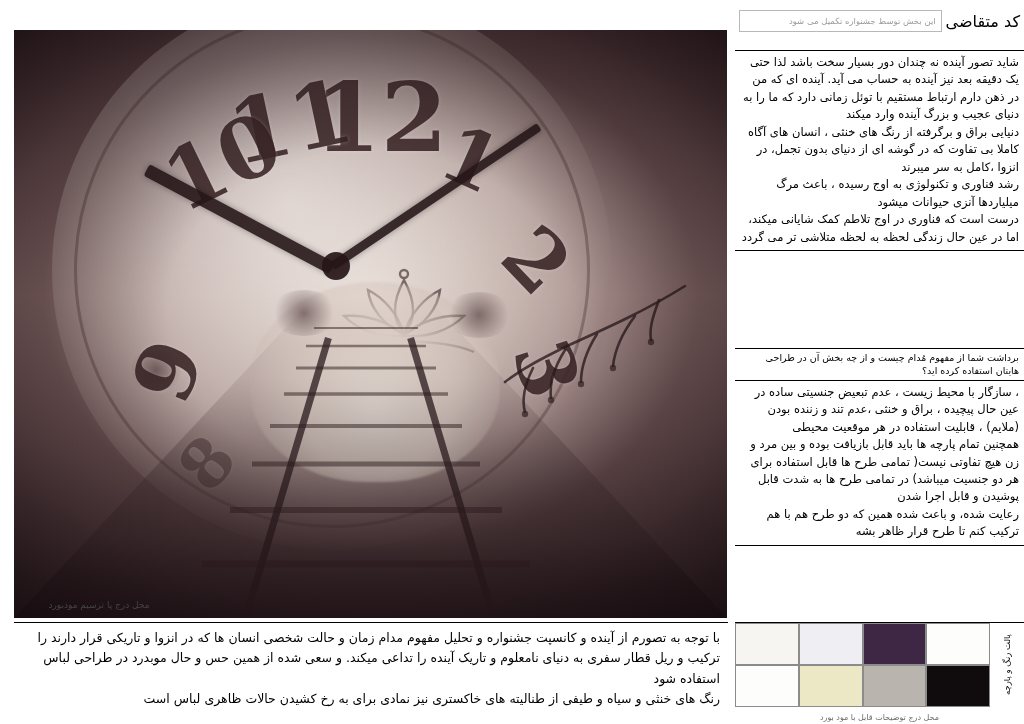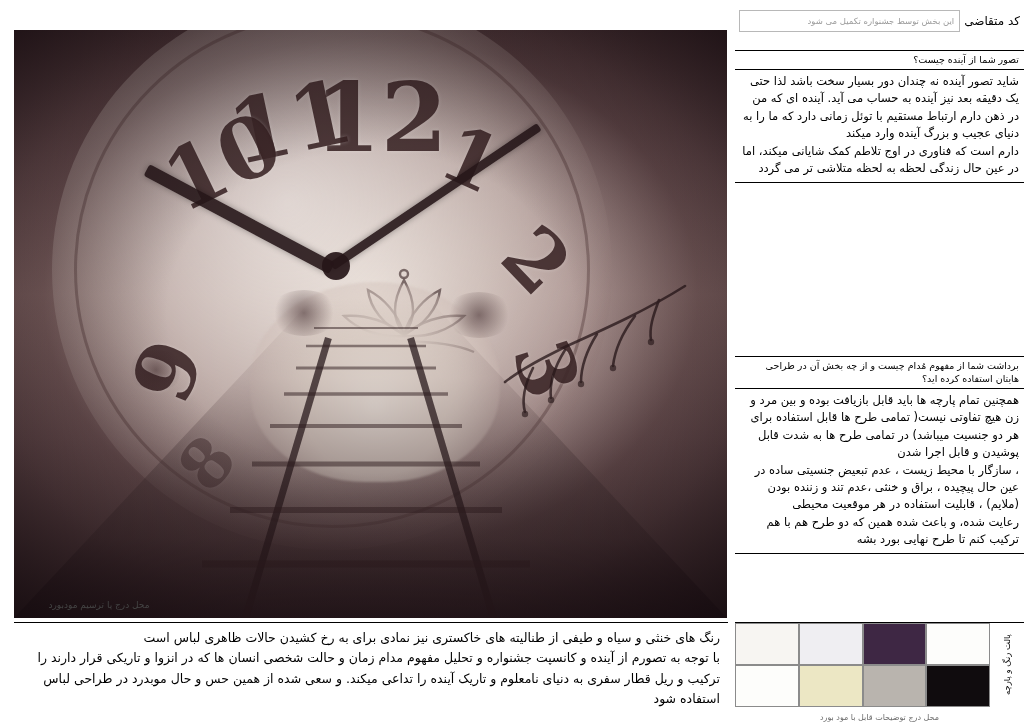--- a/index.html
+++ b/index.html
@@ -30,21 +30,21 @@
     position: absolute;
     left: 0; top: 6px;
     width: 289px; height: 30px;
     display: flex;
     flex-direction: row;
     align-items: center;
     padding: 0 4px;
     gap: 4px;
   }
   .code-label {
-    font-size: 12px;
+    font-size: 16px;
     color: #000;
     white-space: nowrap;
     font-weight: normal;
   }
   .code-input {
     flex: 1;
     height: 22px;
     border: 1px solid #b8b8b8;
     background: #ffffff;
     display: flex;
@@ -78,21 +78,21 @@
   }
   .panel-a {
     font-size: 11.5px;
     color: #000;
     padding: 3px 5px 4px 5px;
     line-height: 1.52;
   }
   .panel-a p { margin: 0; }
 
   #panel-1 { top: 50px; }
-  #panel-2 { top: 356px; }
+  #panel-2 { top: 348px; }
 
   
   .swatch-area {
     position: absolute;
     left: 0; top: 622px;
     width: 289px; height: 102px;
     border-top: 1px solid #000;
     display: flex;
     flex-direction: row;
   }
@@ -358,47 +358,48 @@
       <div class="eye" style="left:430px;top:262px;width:70px;height:46px;"></div>
       <div class="eye" style="left:112px;top:320px;width:60px;height:40px;"></div>
 
       <div class="vignette"></div>
     </div>
   </div>
 
   <div class="caption-left">محل درج پا ترسیم  مودبورد</div>
 
   <div class="bottom-block">
+    <p>با توجه به تصورم از آینده و کانسپت جشنواره و تحلیل مفهوم مدام زمان و حالت شخصی انسان ها که در انزوا و تاریکی قرار دارند را ترکیب و ریل قطار سفری به دنیای نامعلوم و تاریک آینده را تداعی میکند. و سعی شده از  همین حس و حال موبدرد در طراحی لباس استفاده شود</p>
     <p>رنگ های خنثی و سیاه و طیفی از طنالیته های خاکستری نیز نمادی برای به رخ کشیدن حالات ظاهری لباس است</p>
-    <p>با توجه به تصورم از آینده و کانسپت جشنواره و تحلیل مفهوم مدام زمان و حالت شخصی انسان ها که در انزوا و تاریکی قرار دارند را ترکیب و ریل قطار سفری به دنیای نامعلوم و تاریک آینده را تداعی میکند. و سعی شده از  همین حس و حال موبدرد در طراحی لباس استفاده شود</p>
   </div>
 
   <div class="right-col">
 
     <div class="code-row">
       <div class="code-label">کد متقاضی</div>
       <div class="code-input">
         <span>این بخش توسط جشنواره تکمیل می شود</span>
       </div>
     </div>
 
     <div class="panel" id="panel-1">
-      <div class="panel-q">تصور شما از آینده چیست؟</div>
       <div class="panel-a">
         <p>شاید تصور آینده نه چندان دور بسیار سخت باشد لذا حتی یک دقیقه بعد نیز آینده به حساب می آید. آینده ای که من در ذهن دارم ارتباط مستقیم با توئل زمانی دارد  که ما را به دنیای عجیب و بزرگ آینده وارد میکند</p>
-        <p>دارم است که فناوری در اوج تلاطم کمک شایانی میکند، اما در عین حال زندگی لحظه به لحظه متلاشی تر می گردد</p>
+        <p>دنیایی براق و برگرفته از رنگ های خنثی ، انسان های آگاه کاملا بی تفاوت که در گوشه ای از دنیای بدون تجمل، در انزوا ،کامل به سر میبرند</p>
+        <p>رشد فناوری و تکنولوژی به اوج رسیده ، باعث مرگ میلیاردها آنزی حیوانات میشود</p>
+        <p>درست است که فناوری در اوج تلاطم کمک شایانی میکند، اما در عین حال زندگی لحظه به لحظه متلاشی تر می گردد</p>
       </div>
     </div>
 
     <div class="panel" id="panel-2">
       <div class="panel-q">برداشت شما از مفهوم مُدام چیست و از چه بخش آن در طراحی هایتان استفاده کرده اید؟</div>
       <div class="panel-a">
+        <p>، سازگار با محیط زیست ، عدم تبعیض جنسیتی ساده در عین حال پیچیده ، براق و خنثی ،عدم تند و زننده بودن (ملایم) ، قابلیت استفاده در هر موقعیت محیطی</p>
         <p>همچنین تمام پارچه ها باید قابل بازیافت بوده و بین مرد و زن هیچ تفاوتی نیست( تمامی طرح ها قابل استفاده برای هر دو جنسیت میباشد) در تمامی طرح ها به شدت قابل پوشیدن و قابل اجرا شدن</p>
-        <p>، سازگار با محیط زیست ، عدم تبعیض جنسیتی ساده در عین حال پیچیده ، براق و خنثی ،عدم تند و زننده بودن (ملایم) ، قابلیت استفاده در هر موقعیت محیطی</p>
-        <p>رعایت شده، و باعث شده همین که دو طرح هم با هم ترکیب کنم تا طرح نهایی بورد بشه</p>
+        <p>رعایت شده، و باعث شده همین که دو طرح هم با هم ترکیب کنم تا طرح قرار ظاهر بشه</p>
       </div>
     </div>
 
     <div class="swatch-area">
       <div class="swatch-side">
         <span>پالت رنگ و پارچه</span>
       </div>
       <div class="swatch-grid">
         <div class="swatch" style="background: rgb(253, 253, 251);"></div>
         <div class="swatch" style="background: rgb(62, 39, 68);"></div>

